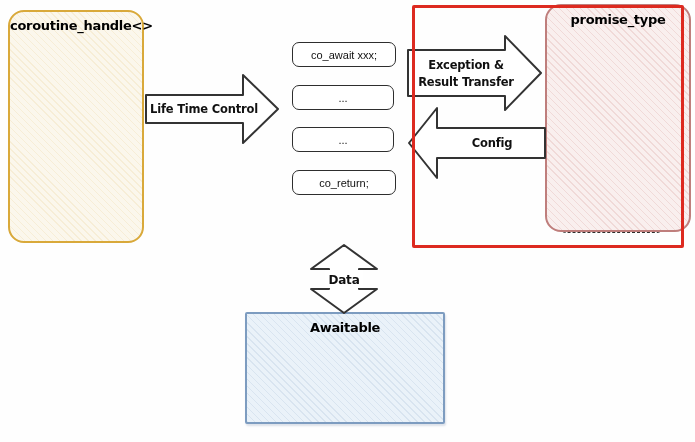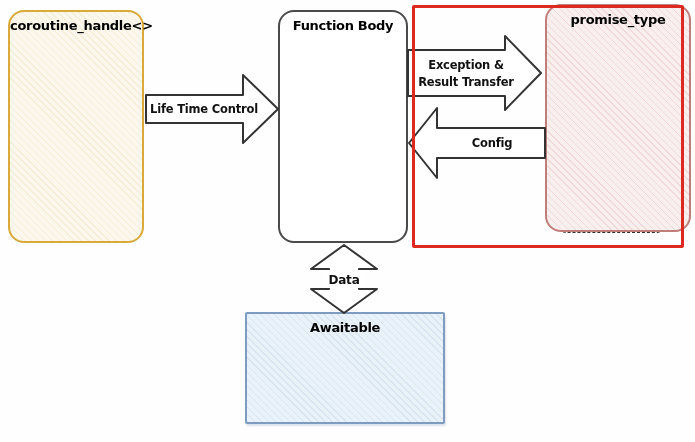--- a/index.html
+++ b/index.html
@@ -62,23 +62,20 @@
 <div id="canvas">
 
   <div id="coroutine-box" class="panel">
     <div class="panel-title">coroutine_handle&lt;&gt;</div>
   </div>
   <div class="pill" style="left:24px; top:43px; width:104px; height:23px;">void operator()();</div>
   <div class="pill" style="left:24px; top:87px; width:104px; height:22px;">bool done();</div>
   <div class="pill" style="left:24px; top:128px; width:104px; height:22px;">void resume();</div>
   <div class="pill" style="left:24px; top:168px; width:104px; height:23px;">void destroy();</div>
 
-  <div id="function-box" class="panel">
-    <div class="panel-title">Function Body</div>
-  </div>
   <div class="pill" style="left:292px; top:42px; width:104px; height:25px;">co_await xxx;</div>
   <div class="pill" style="left:292px; top:85px; width:102px; height:25px;">...</div>
   <div class="pill" style="left:292px; top:127px; width:102px; height:25px;">...</div>
   <div class="pill" style="left:292px; top:170px; width:104px; height:25px;">co_return;</div>
 
   <div id="promise-box" class="panel">
     <div class="panel-title">promise_type</div>
   </div>
   <div class="pill thick" style="left:559px; top:43px; width:105px; height:24px;">initial_suspend()</div>
   <div class="pill thick" style="left:559px; top:87px; width:105px; height:24px;">final_suspend()</div>

